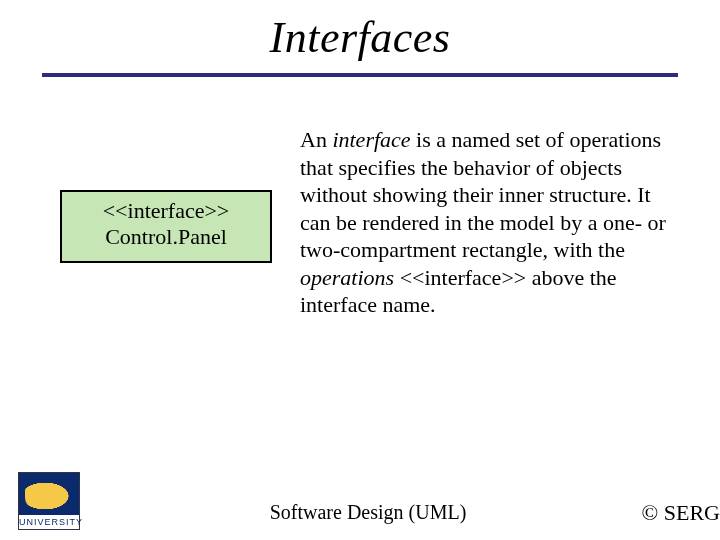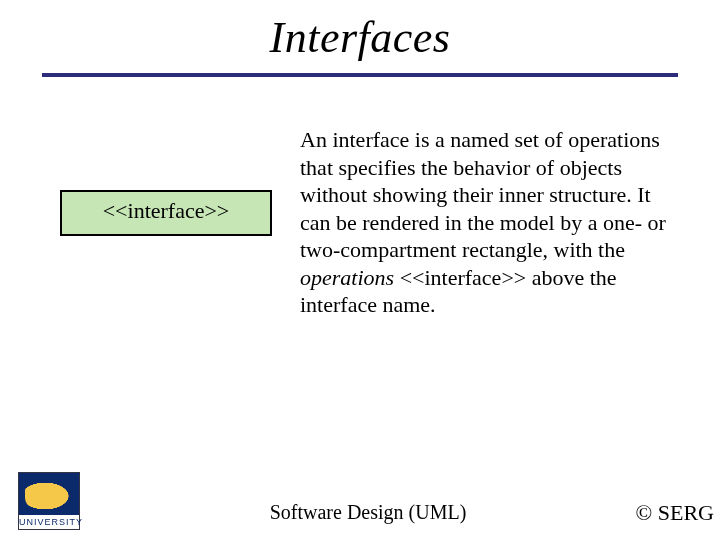--- a/index.html
+++ b/index.html
@@ -19,25 +19,25 @@
     font-size: 22px;
     line-height: 1.2;
   }
   .desc {
     position: absolute;
     left: 300px; top: 6px;
     width: 380px;
     font-size: 22px;
     line-height: 1.25;
   }
-  .desc .word-interface { }
+  .desc .word-interface { font-style: italic; }
   .desc .word-stereotype { font-style: italic; }
   .footer { position: absolute; left: 0; right: 0; bottom: 10px; height: 60px; }
   .footer-center { position: absolute; left: 0; right: 0; bottom: 6px; text-align: center; font-size: 20px; margin-left: 16px; }
-  .footer-right { position: absolute; right: 6px; bottom: 4px; font-size: 22px; }
+  .footer-right { position: absolute; right: 0; bottom: 4px; font-size: 22px; }
   .logo {
     position: absolute; left: 18px; bottom: 0;
     width: 62px; height: 58px;
     background: #0b2a6b;
     border: 1px solid #334;
   }
   .logo .dragon {
     position: absolute; left: 6px; top: 6px; width: 50px; height: 34px;
     background: radial-gradient(ellipse at 40% 50%, #f5c84a 0%, #f5c84a 55%, transparent 56%);
     border-radius: 40% 60% 50% 50%;
@@ -54,20 +54,21 @@
 
 <div class="slide">
 
   <div class="title">Interfaces</div>
   <div class="rule"></div>
 
   <div class="content">
 
     <div class="uml-box">
       <div>&lt;&lt;interface&gt;&gt;</div>
+      <div>Control.Panel</div>
     </div>
 
     <div class="desc">
       <span>An </span><span class="word-interface">interface</span><span> is a named set of operations that specifies the behavior of objects without showing their inner structure. It can be rendered in the model by a one- or two-compartment rectangle, with the </span><span class="word-stereotype">operations</span><span> &lt;&lt;interface&gt;&gt; above the interface name.</span>
     </div>
 
   </div>
 
   <div class="footer">
     <div class="logo">

